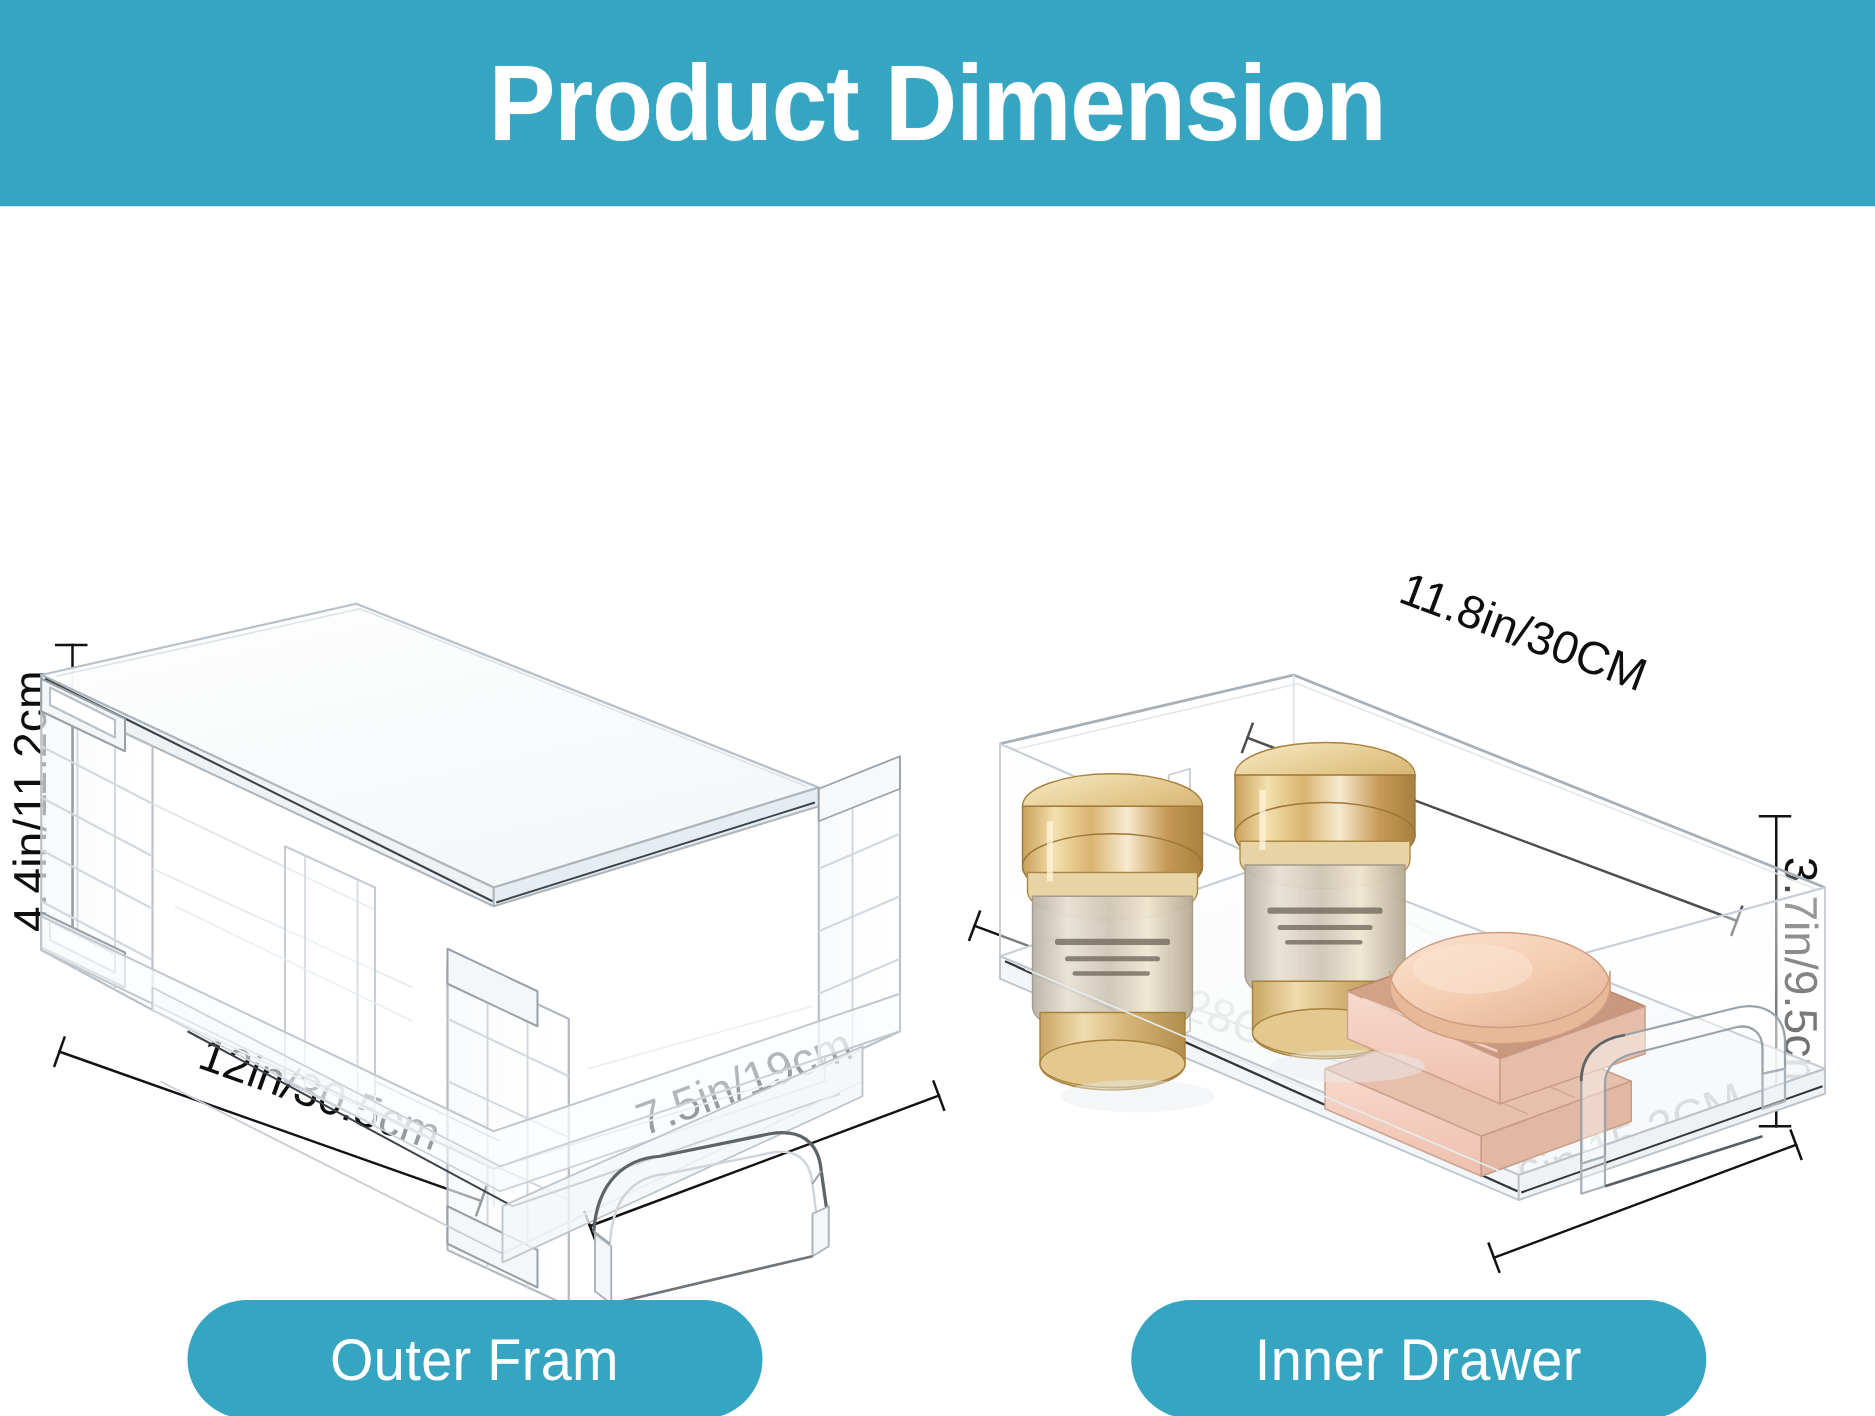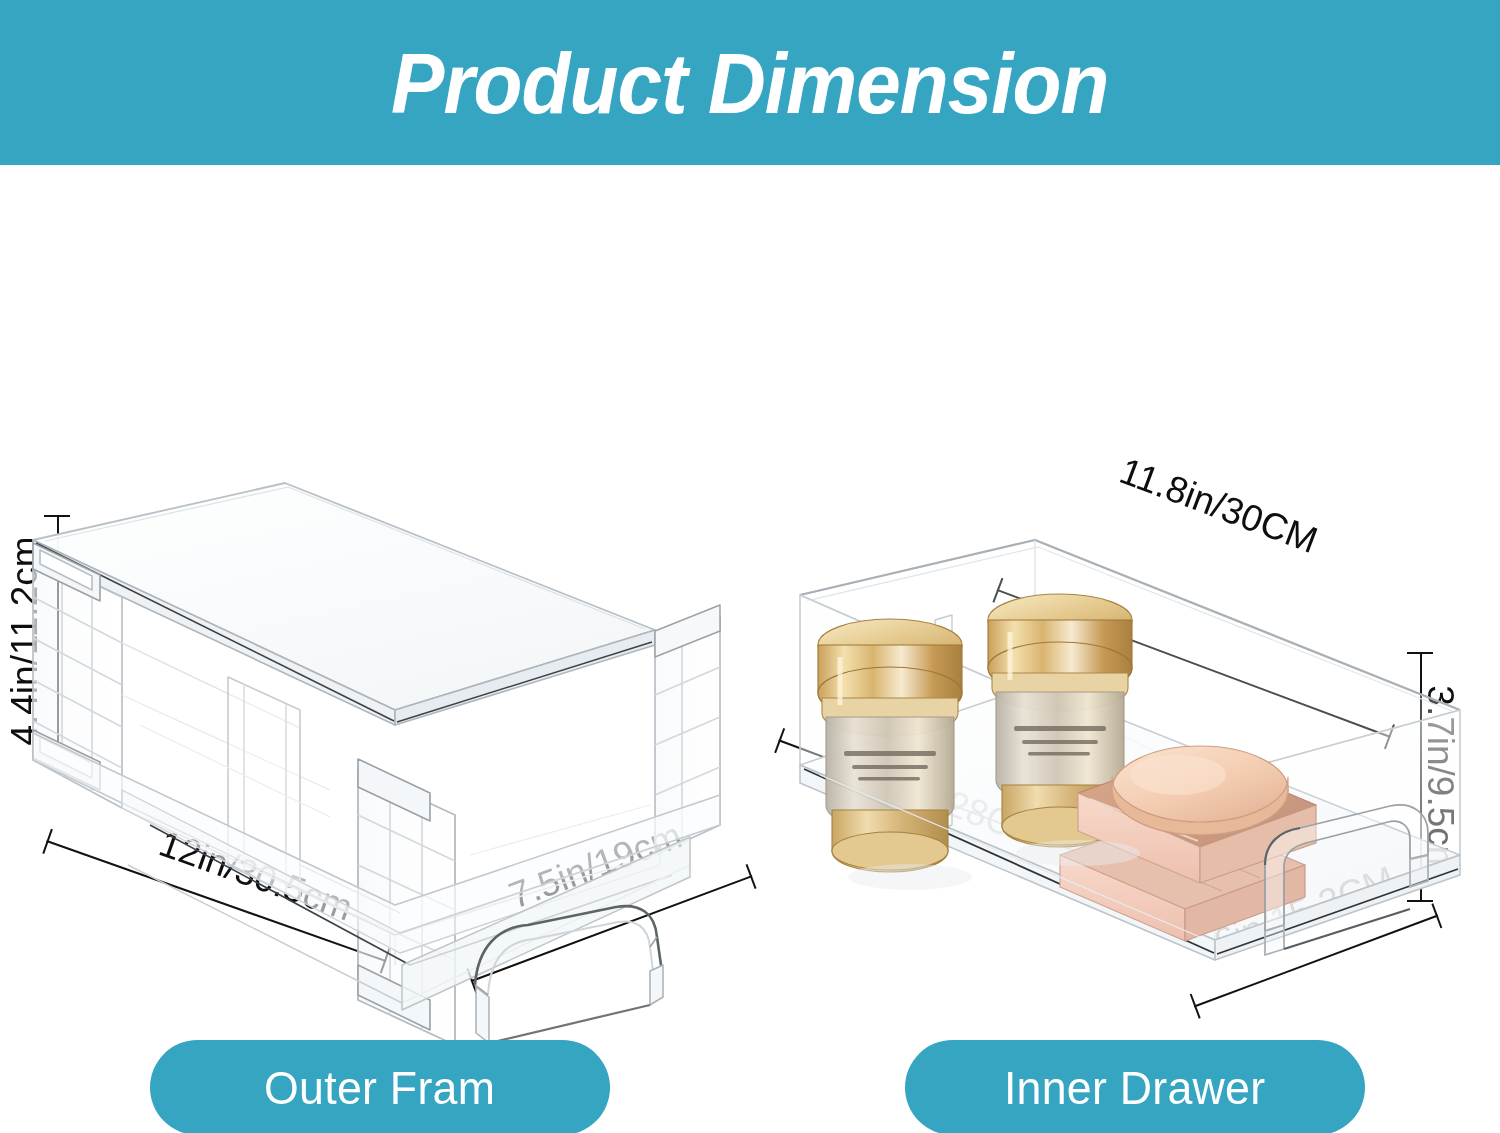--- a/index.html
+++ b/index.html
@@ -8,21 +8,21 @@
     background:#ffffff;
     font-family:"Liberation Sans", sans-serif;
     overflow:hidden;
     position:relative;
   }
 
   
   .banner{
     position:absolute;left:0;top:0;width:1500px;height:165px;
     background:#35a5c2;
-    display:flex;align-items:center;justify-content:center;font-style:italic;
+    display:flex;align-items:center;justify-content:center;
   }
   .banner-title{
     color:#ffffff;
     font-size:86px;
     font-weight:700;
     letter-spacing:-1px;
     line-height:1;
     transform:scaleX(0.93);
     text-shadow:0 0 1px rgba(255,255,255,.35);
   }

